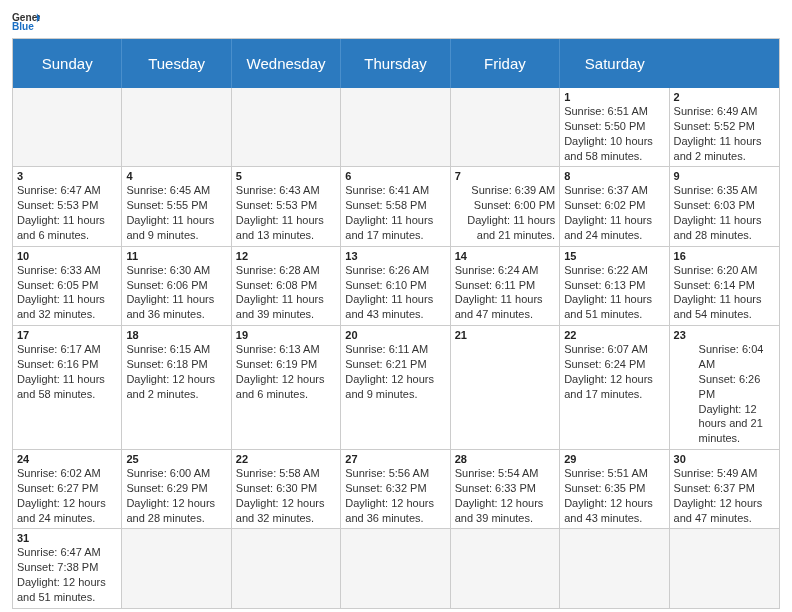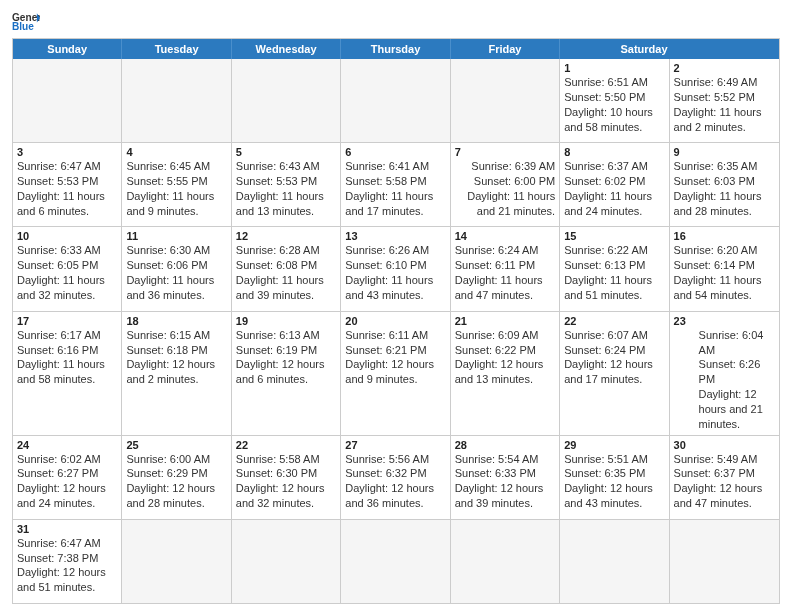--- a/index.html
+++ b/index.html
@@ -51,27 +51,27 @@
       flex-direction: column;
       border: 1px solid #ccc;
     }
     .cal-header {
       display: grid;
       grid-template-columns: repeat(7, 1fr);
       background: #2c7abf;
     }
     .cal-header-cell {
       color: #fff;
-      font-size: 11px;
-      font-weight: bold;
+      font-size: 15px;
+      font-weight: normal;
       text-align: center;
-      padding: 4px 2px;
+      padding: 16px 2px;
       border-right: 1px solid #4a8fcc;
     }
-    .cal-header-cell:last-child { border-right: none; text-align: right; }
+    .cal-header-cell:last-child { border-right: none; }
     .cal-body {
       flex: 1;
       display: flex;
       flex-direction: column;
     }
     .cal-row {
       display: grid;
       grid-template-columns: repeat(7, 1fr);
       flex: 1;
       border-top: 1px solid #ccc;
@@ -257,23 +257,20 @@
 Daylight: 12 hours and 6 minutes.</div>
           </div>
           <div class="cal-cell">
             <span class="day-number">20</span>
             <div class="day-info" style="white-space: pre-line;">Sunrise: 6:11 AM
 Sunset: 6:21 PM
 Daylight: 12 hours and 9 minutes.</div>
           </div>
           <div class="cal-cell">
             <span class="day-number">21</span>
-            <div class="day-info" style="white-space: pre-line;">Sunrise: 6:09 AM
-Sunset: 6:22 PM
-Daylight: 12 hours and 13 minutes.</div>
           </div>
           <div class="cal-cell">
             <span class="day-number">22</span>
             <div class="day-info" style="white-space: pre-line;">Sunrise: 6:07 AM
 Sunset: 6:24 PM
 Daylight: 12 hours and 17 minutes.</div>
           </div>
           <div class="cal-cell">
             <span class="day-number">23</span>
             <div class="day-info" style="white-space: pre-line; margin-left: 25px;">Sunrise: 6:04 AM

